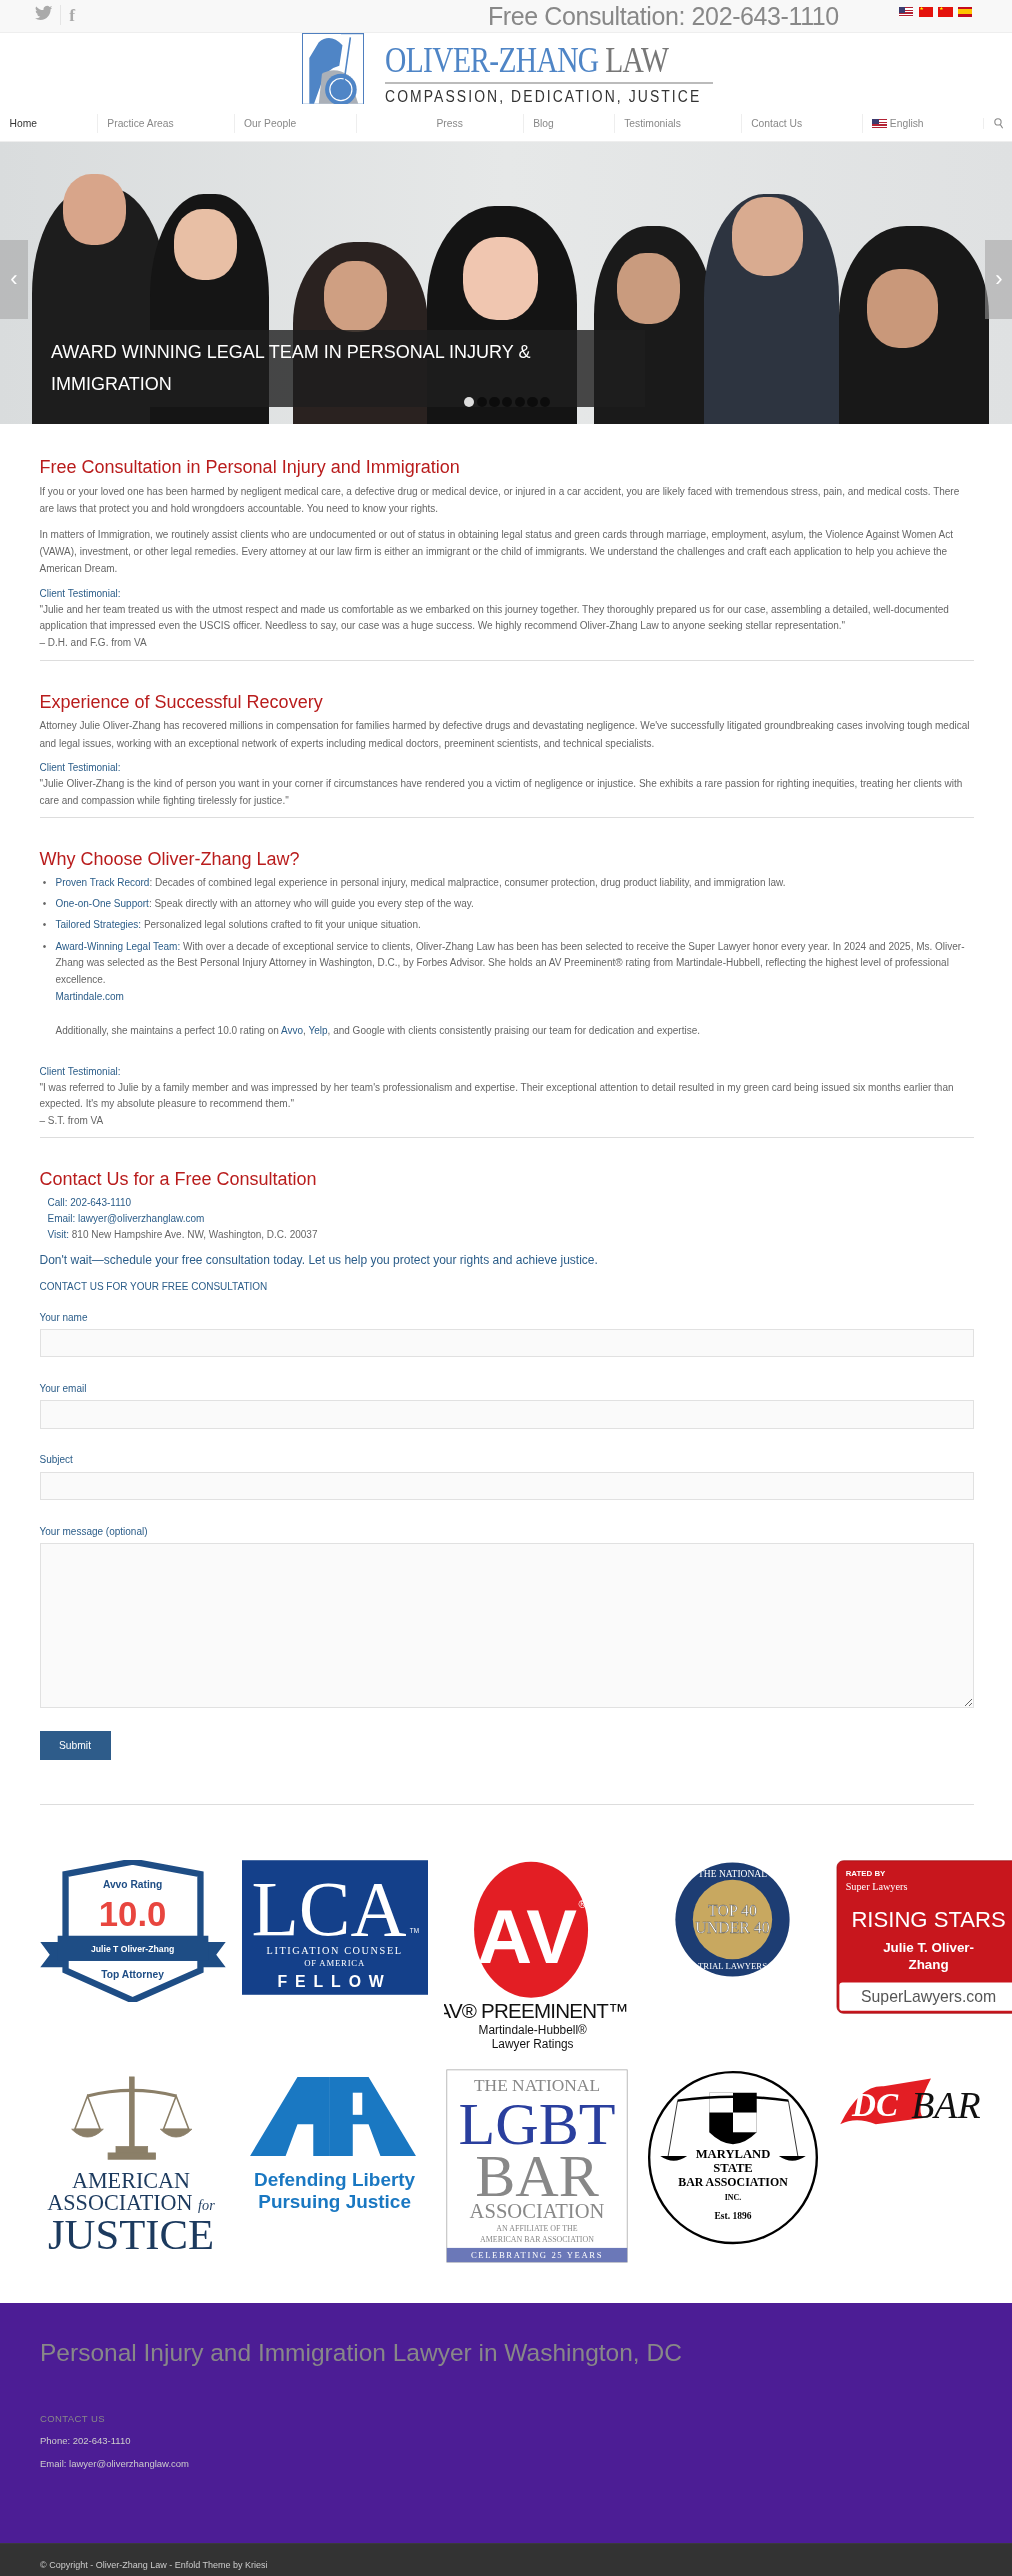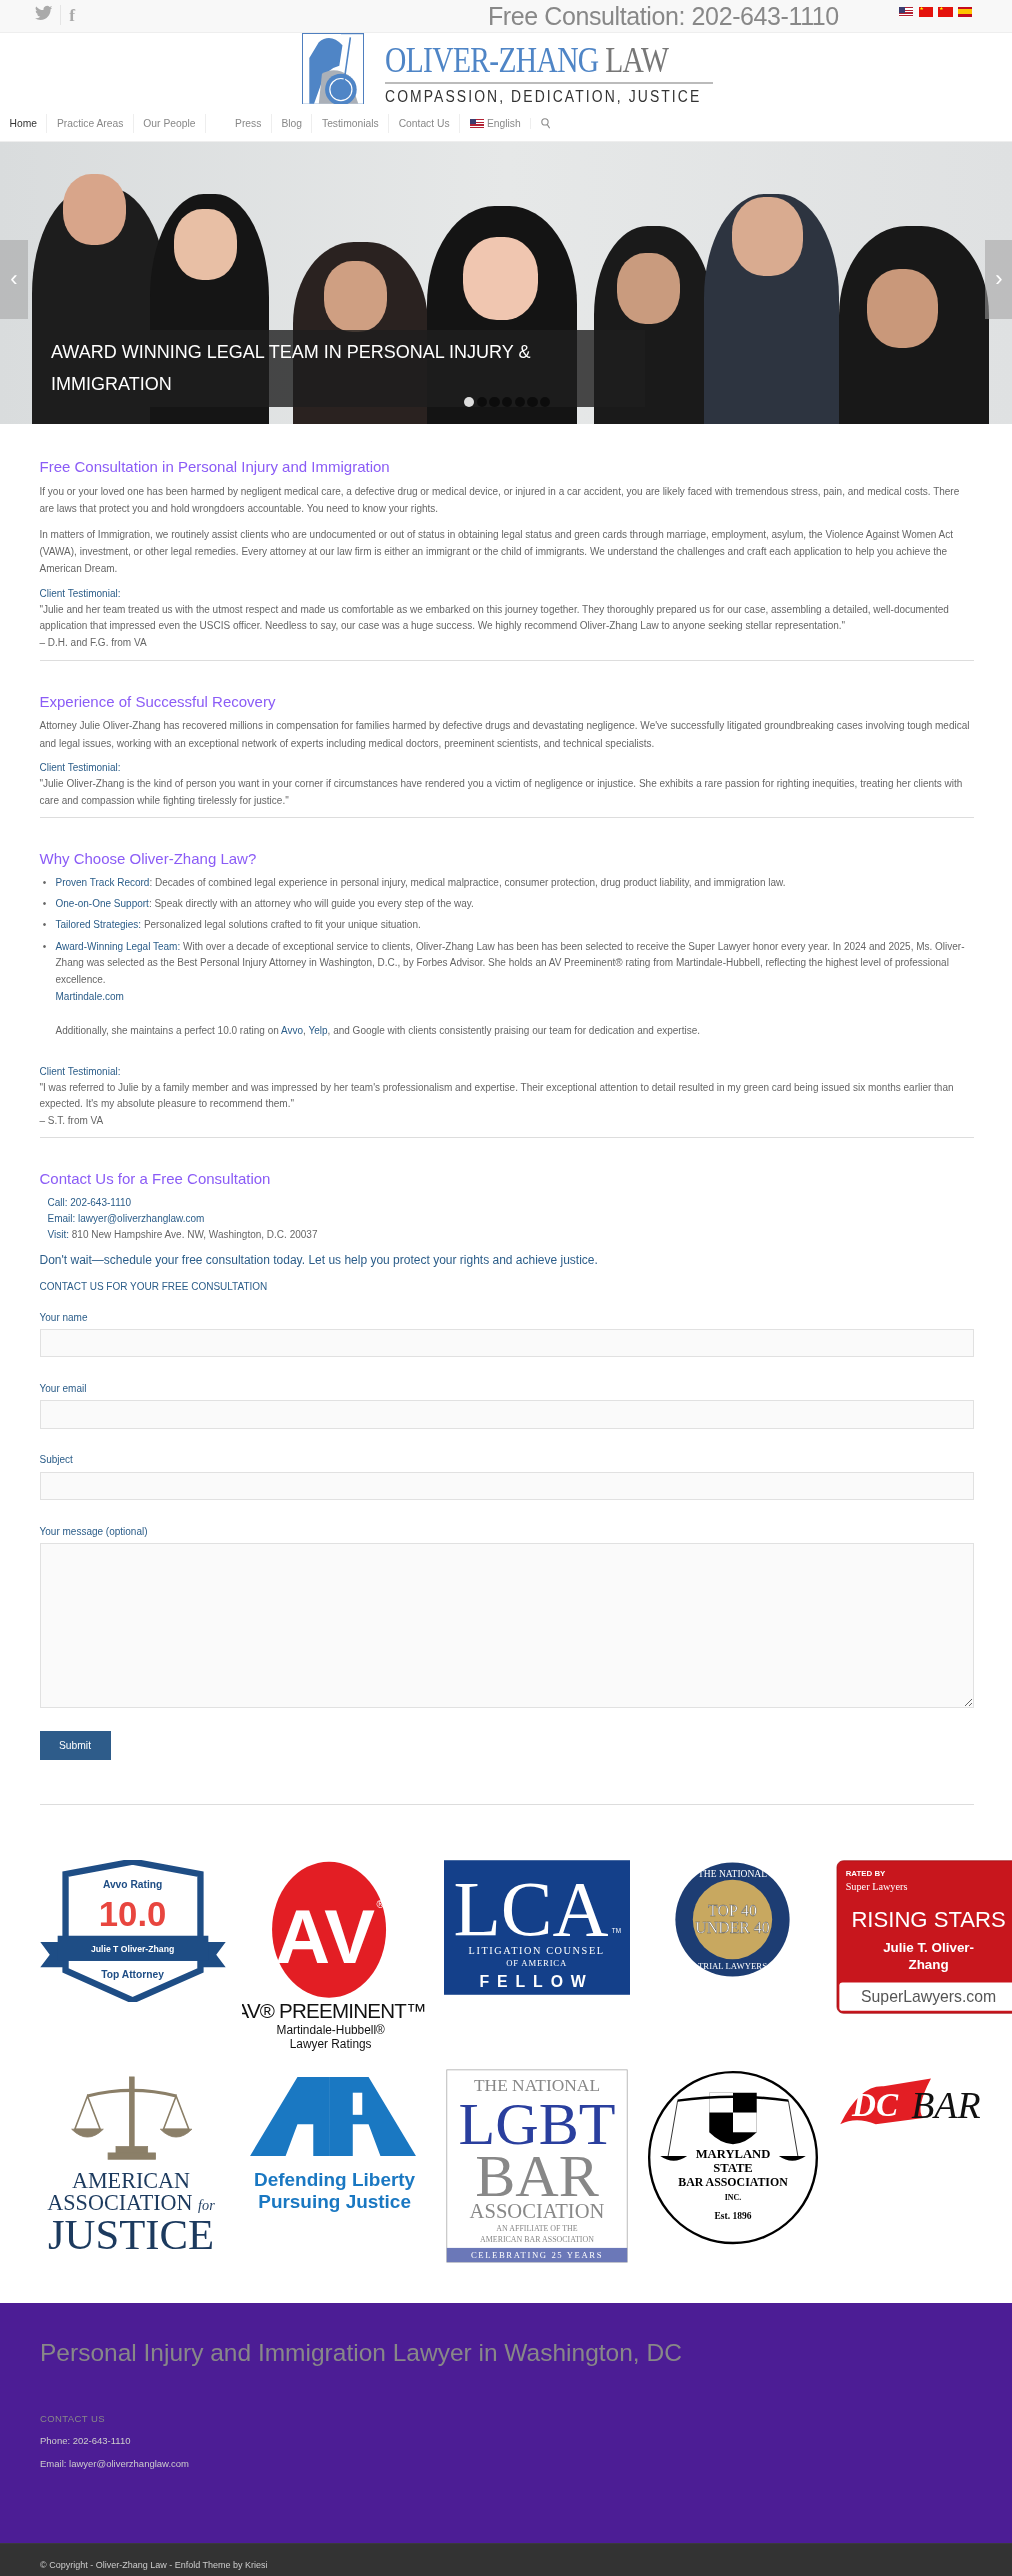--- a/index.html
+++ b/index.html
@@ -16,35 +16,35 @@
 .flag.us:before{content:"";position:absolute;left:0;top:0;width:6.3px;height:5.5px;background:#3c3b6e}
 .flag.cn{background:#e4120d;position:relative}
 .flag.cn:before{content:"★";position:absolute;left:0.8px;top:-2.4px;font-size:4.7px;color:#ff0}
 .flag.es{background:linear-gradient(#c60b1e 0 25%,#ffc400 25% 75%,#c60b1e 75%)}
 .logo-wrap{height:73px;position:relative}
 .logo-shield{position:absolute;left:302px;top:0;width:62px;height:71px;border:0.8px solid #4f7fbf;background:linear-gradient(135deg,#fff 0 30%,#5a8ecb 30% 60%,#aab 60% 70%,#4a7fc0 70%)}
 .logo-title{position:absolute;left:385px;top:4.7px;font-family:"Liberation Serif",serif;font-size:36px;color:#4f85c6;line-height:44px;letter-spacing:-0.8px;transform:scaleX(0.82);transform-origin:left}
 .logo-title .law{color:#777}
 .logo-line{position:absolute;left:385px;top:49px;width:328px;height:2.4px;background:#bbb}
 .logo-tag{position:absolute;left:385px;top:54px;font-size:16px;color:#333;letter-spacing:2.4px;line-height:19px;transform:scaleX(0.87);transform-origin:left}
-.nav{height:36px;display:flex;justify-content:flex-start;align-items:center;border-bottom:0.8px solid #eee}
+.nav{height:36px;display:flex;justify-content:space-between;align-items:center;border-bottom:0.8px solid #eee}
 .nav-item{font-size:10.3px;color:#888;padding:0 9.5px;border-left:0.8px solid #eee;line-height:19px;display:flex;align-items:center;gap:3.2px}
 .nav-item:first-child{border-left:none;color:#333}
 .nav-gap{width:20.6px;border-left:0.8px solid #eee;height:19px}
 .hero{height:282px;position:relative;background:linear-gradient(90deg,#d9dcdd 0%,#e6e8e8 50%,#dfe1e2 100%);overflow:hidden}
 .person{position:absolute;bottom:0;border-radius:45% 45% 0 0}
 .hero-arrow{position:absolute;top:98px;width:28px;height:79px;background:rgba(160,160,160,.55);color:#fff;font-size:22px;display:flex;align-items:center;justify-content:center}
 .hero-arrow.l{left:0}.hero-arrow.r{right:0}
 .caption{position:absolute;left:40px;top:188px;width:605px;background:rgba(30,30,30,.8);color:#fff;font-size:18px;padding:6.3px 11px;line-height:32px;transform-origin:left}
 .caption-under{position:absolute;left:40px;top:230px;width:95px;height:51px;background:rgba(30,30,30,.55)}
 .dots{position:absolute;left:464px;top:255px;display:flex;gap:2.4px}
 .dot{width:10.3px;height:10.3px;border-radius:50%;background:rgba(0,0,0,.55)}
 .dot.active{background:#ddd}
 .content{width:934px;margin:0 auto;padding-top:32px}
-h2{font-size:15px;color:#8b5cf6;font-weight:normal;line-height:22px;margin-bottom:4.7px}
+h2{font-size:18px;color:#b91c1c;font-weight:normal;line-height:22px;margin-bottom:4.7px}
 p{margin-bottom:8px;font-size:10px;line-height:17.4px}
 .testlabel{color:#2b5d89;font-size:10px;line-height:16px}
 .quote{font-size:10px;line-height:16.6px}
 hr{border:none;border-top:0.8px solid #ddd;margin:8px 0 30px}
 ul.why{list-style:none;margin-bottom:12px}
 ul.why li{position:relative;padding-left:16px;font-size:10px;line-height:16.6px;margin-bottom:4.7px}
 ul.why li:before{content:"•";position:absolute;left:3.2px;color:#666}
 .extra{padding-left:16px;margin:17px 0 24px}
 .contact-list{padding-left:8px;margin:4.7px 0 9.5px}
 .contact-list div{font-size:10px;line-height:16px}
@@ -217,37 +217,37 @@
       <text x="117" y="36" text-anchor="middle" font-size="13" font-weight="bold" fill="#1e4d85" font-family="Liberation Sans, sans-serif">Avvo Rating</text>
       <text x="117" y="84" text-anchor="middle" font-size="44" font-weight="bold" fill="#e8463f" font-family="Liberation Sans, sans-serif">10.0</text>
       <polygon points="0,104 30,104 30,136 0,136 12,120" fill="#1e4d85"></polygon>
       <polygon points="235,104 205,104 205,136 235,136 223,120" fill="#1e4d85"></polygon>
       <rect x="22" y="96" width="191" height="32" fill="#1e4d85"></rect>
       <text x="117" y="117" text-anchor="middle" font-size="11" font-weight="bold" fill="#fff" font-family="Liberation Sans, sans-serif">Julie T Oliver-Zhang</text>
       <text x="117" y="150" text-anchor="middle" font-size="13" font-weight="bold" fill="#1e4d85" font-family="Liberation Sans, sans-serif">Top Attorney</text>
     </svg>
   </div>
   <div class="badge">
+    <svg width="186" height="135" viewBox="0 0 235 170" style="font-size:13px">
+      <rect width="235" height="170" fill="#14408a"></rect>
+      <text x="110" y="95" text-anchor="middle" font-size="98" fill="#fff" font-family="Liberation Serif, serif">LCA</text>
+      <text x="212" y="92" font-size="8" fill="#fff" font-family="Liberation Sans, sans-serif">TM</text>
+      <text x="117" y="118" text-anchor="middle" font-size="13" fill="#fff" letter-spacing="2" font-family="Liberation Serif, serif">LITIGATION COUNSEL</text>
+      <text x="117" y="134" text-anchor="middle" font-size="11" fill="#fff" letter-spacing="1" font-family="Liberation Serif, serif">OF AMERICA</text>
+      <text x="117" y="160" text-anchor="middle" font-size="20" font-weight="bold" fill="#fff" letter-spacing="10" font-family="Liberation Sans, sans-serif">FELLOW</text>
+    </svg>
+  </div>
+  <div class="badge">
     <svg width="186" height="194" viewBox="0 0 235 245" style="font-size:13px">
       <ellipse cx="110" cy="88" rx="72" ry="86" fill="#e31e24"></ellipse>
       <text x="105" y="130" text-anchor="middle" font-size="96" font-weight="bold" fill="#fff" font-family="Liberation Sans, sans-serif">AV</text>
       <text x="170" y="60" font-size="13" fill="#fff" font-family="Liberation Sans, sans-serif">®</text>
       <text x="112" y="200" text-anchor="middle" font-size="26" fill="#111" font-family="Liberation Sans, sans-serif" letter-spacing="-1">AV® PREEMINENT™</text>
       <text x="112" y="220" text-anchor="middle" font-size="15" fill="#111" font-family="Liberation Sans, sans-serif">Martindale-Hubbell®</text>
       <text x="112" y="238" text-anchor="middle" font-size="15" fill="#111" font-family="Liberation Sans, sans-serif">Lawyer Ratings</text>
-    </svg>
-  </div>
-  <div class="badge">
-    <svg width="186" height="135" viewBox="0 0 235 170" style="font-size:13px">
-      <rect width="235" height="170" fill="#14408a"></rect>
-      <text x="110" y="95" text-anchor="middle" font-size="98" fill="#fff" font-family="Liberation Serif, serif">LCA</text>
-      <text x="212" y="92" font-size="8" fill="#fff" font-family="Liberation Sans, sans-serif">TM</text>
-      <text x="117" y="118" text-anchor="middle" font-size="13" fill="#fff" letter-spacing="2" font-family="Liberation Serif, serif">LITIGATION COUNSEL</text>
-      <text x="117" y="134" text-anchor="middle" font-size="11" fill="#fff" letter-spacing="1" font-family="Liberation Serif, serif">OF AMERICA</text>
-      <text x="117" y="160" text-anchor="middle" font-size="20" font-weight="bold" fill="#fff" letter-spacing="10" font-family="Liberation Sans, sans-serif">FELLOW</text>
     </svg>
   </div>
   <div class="badge">
     <svg width="119" height="119" viewBox="0 0 150 150" style="font-size:13px">
       <ellipse cx="75" cy="75" rx="72" ry="72" fill="#1d3d73"></ellipse>
       <ellipse cx="75" cy="75" rx="50" ry="50" fill="#c8a860"></ellipse>
       <text x="75" y="22" text-anchor="middle" font-size="12" fill="#fff" font-family="Liberation Serif, serif">THE NATIONAL</text>
       <text x="75" y="70" text-anchor="middle" font-size="20" fill="#fff" stroke="#555" stroke-width=".5" font-family="Liberation Serif, serif">TOP 40</text>
       <text x="75" y="92" text-anchor="middle" font-size="20" fill="#fff" stroke="#555" stroke-width=".5" font-family="Liberation Serif, serif">UNDER 40</text>
       <text x="75" y="138" text-anchor="middle" font-size="11" fill="#fff" font-family="Liberation Serif, serif">TRIAL LAWYERS</text>

